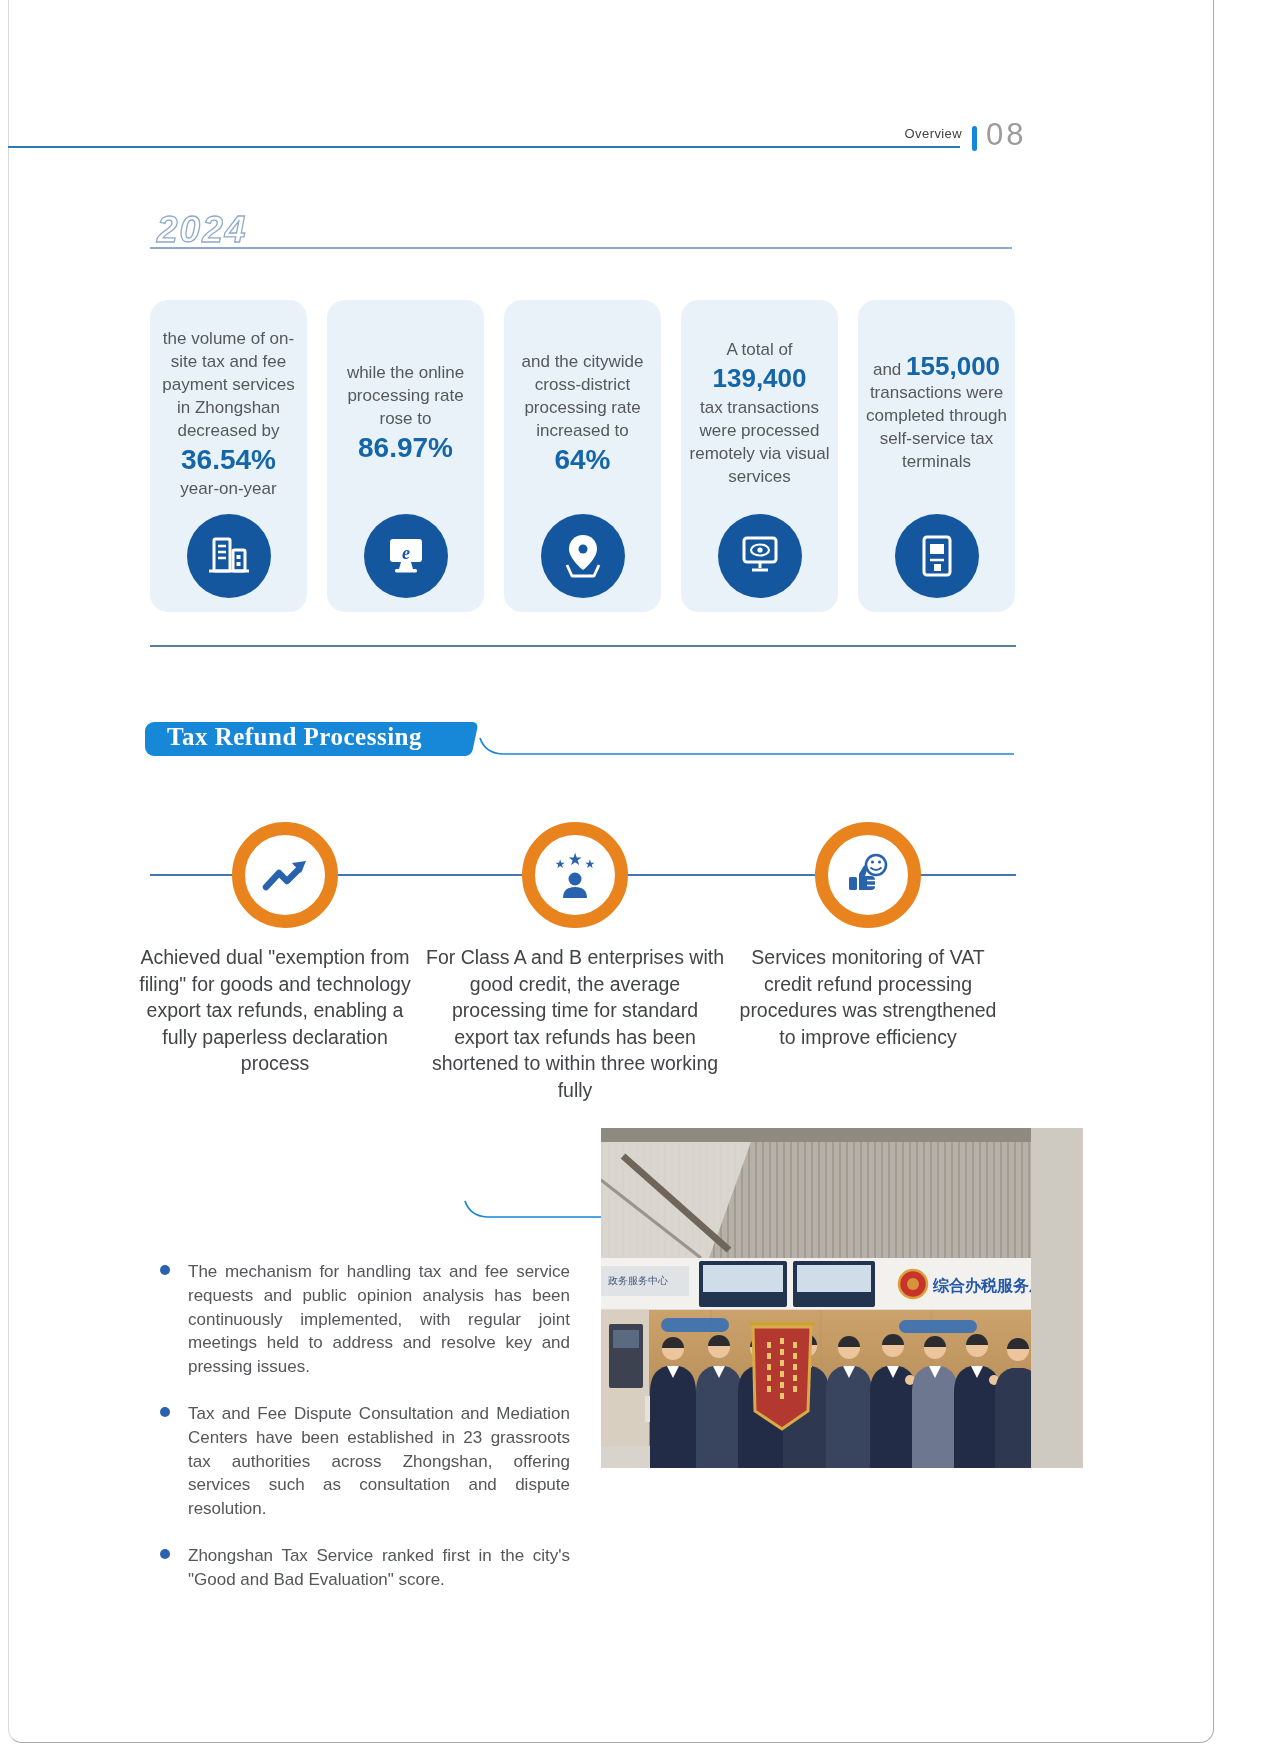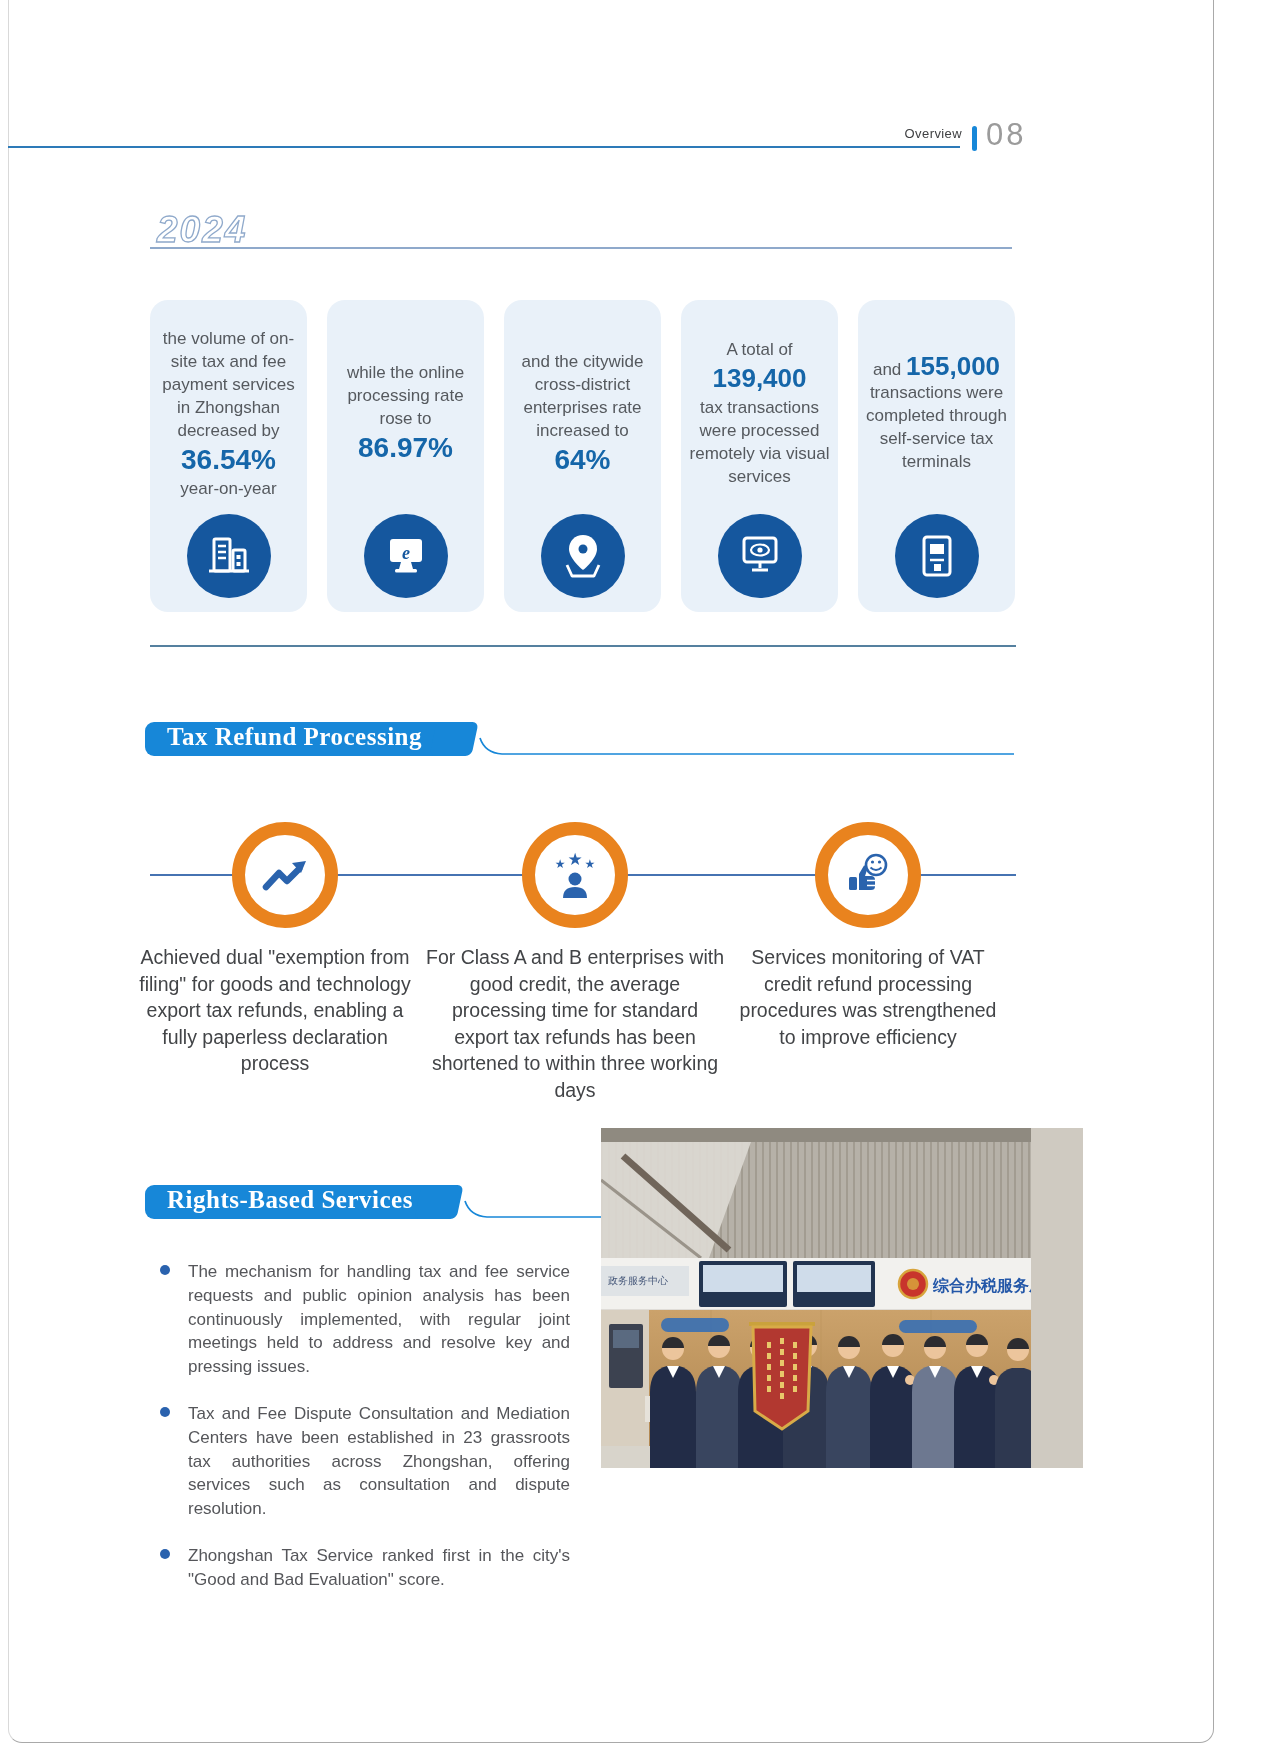--- a/index.html
+++ b/index.html
@@ -100,21 +100,21 @@
         <rect x="-16" y="-17" width="32" height="23" rx="3" fill="#fff"></rect>
         <text x="0" y="2.5" font-size="18" font-weight="bold" font-style="italic" fill="#15579e" text-anchor="middle" font-family="Liberation Serif,serif">e</text>
         <path d="M-5,6 L-7,13 H7 L5,6 Z" fill="#fff"></path>
         <rect x="-11" y="13" width="22" height="3.5" rx="1.5" fill="#fff"></rect>
       </svg>
     </div>
   </div>
 
   <div class="card c3">
     <div class="card-text">
-      <div>and the citywide cross-district enterprises rate increased to</div>
+      <div>and the citywide cross-district processing rate increased to</div>
       <div class="card-value">64%</div>
     </div>
     <div class="card-icon">
       <svg width="56" height="56" viewBox="-28 -28 56 56">
         <polyline points="-16,9 -11,20 11,20 16,9" fill="none" stroke="#fff" stroke-width="2.8" stroke-linejoin="round"></polyline>
         <path d="M0,-21 C-8,-21 -14,-15 -14,-7 C-14,3 0,14 0,14 C0,14 14,3 14,-7 C14,-15 8,-21 0,-21 Z" fill="#fff"></path>
         <circle cx="0" cy="-7" r="4.5" fill="#15579e"></circle>
       </svg>
     </div>
   </div>
@@ -190,28 +190,23 @@
       <path d="M2.5,-7.5 Q8,-2.5 13.5,-7.5" fill="none" stroke="#2a63ad" stroke-width="2"></path>
       <g fill="#2a63ad">
         <rect x="-19" y="2" width="8" height="13" rx="1.5"></rect>
         <path d="M-9,15 L3,15 Q7,15 7,11.5 L7,5 Q7,1 3,1 L-3,1 L-1,-5 Q0,-9.5 -4,-9.5 L-9,-1 Z"></path>
       </g>
       <path d="M-1,5.5 h8 M-1,10.5 h8" stroke="#fff" stroke-width="1.3"></path>
     </svg>
   </div>
 
   <div class="refund-text t1">Achieved dual "exemption from filing" for goods and technology export tax refunds, enabling a fully paperless declaration process</div>
-  <div class="refund-text t2">For Class A and B enterprises with good credit, the average processing time for standard export tax refunds has been shortened to within three working days</div>
+  <div class="refund-text t2">For Class A and B enterprises with good credit, the average processing time for standard export tax refunds has been shortened to within three working fully</div>
   <div class="refund-text t3">Services monitoring of VAT credit refund processing procedures was strengthened to improve efficiency</div>
 
-  <div class="banner" style="left:145px;top:1185px;width:315px;">
-    <div class="b-main"></div>
-    <div class="b-slant"></div>
-    <div class="b-label">Rights-Based Services</div>
-  </div>
   <svg class="banner-tail" style="left:463px;top:1199px;" width="555" height="28">
     <path d="M2,2 q5,15 22,16 L551,18" fill="none" stroke="#1787d8" stroke-width="1.7"></path>
   </svg>
 
   <div class="bullets">
     <div class="bullet">
       <span class="dot"></span>
       <span>The mechanism for handling tax and fee service requests and public opinion analysis has been continuously implemented, with regular joint meetings held to address and resolve key and pressing issues.</span>
     </div>
     <div class="bullet">

